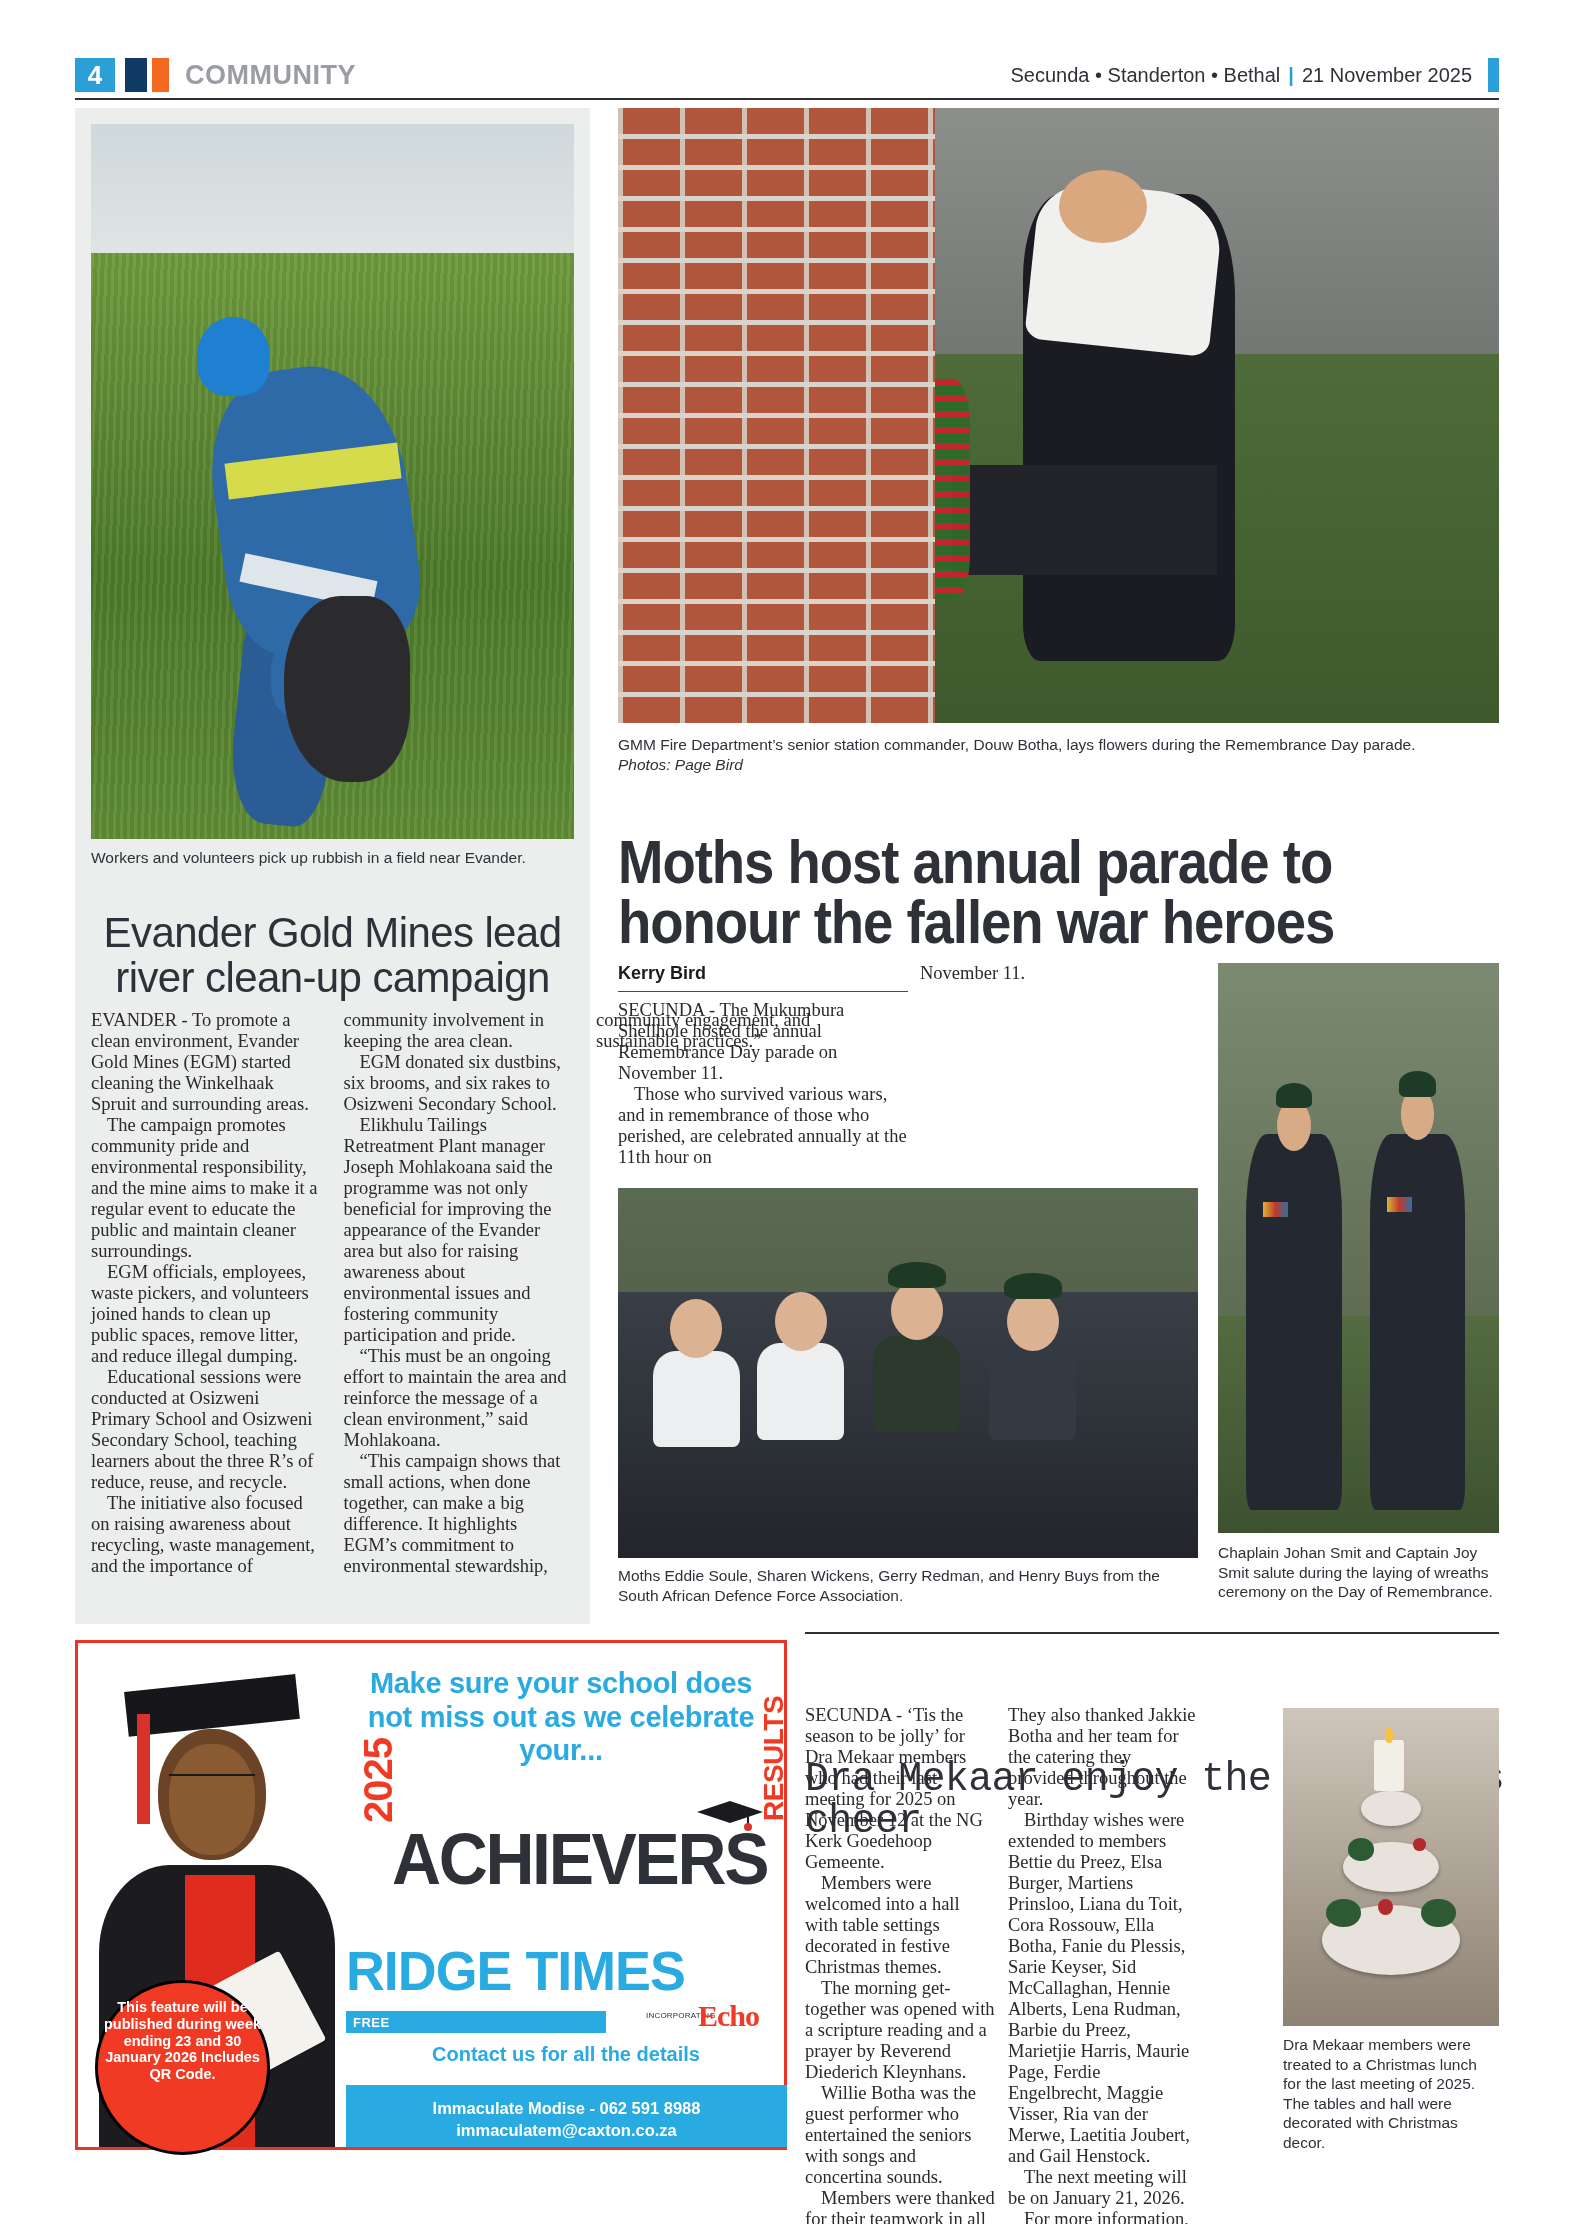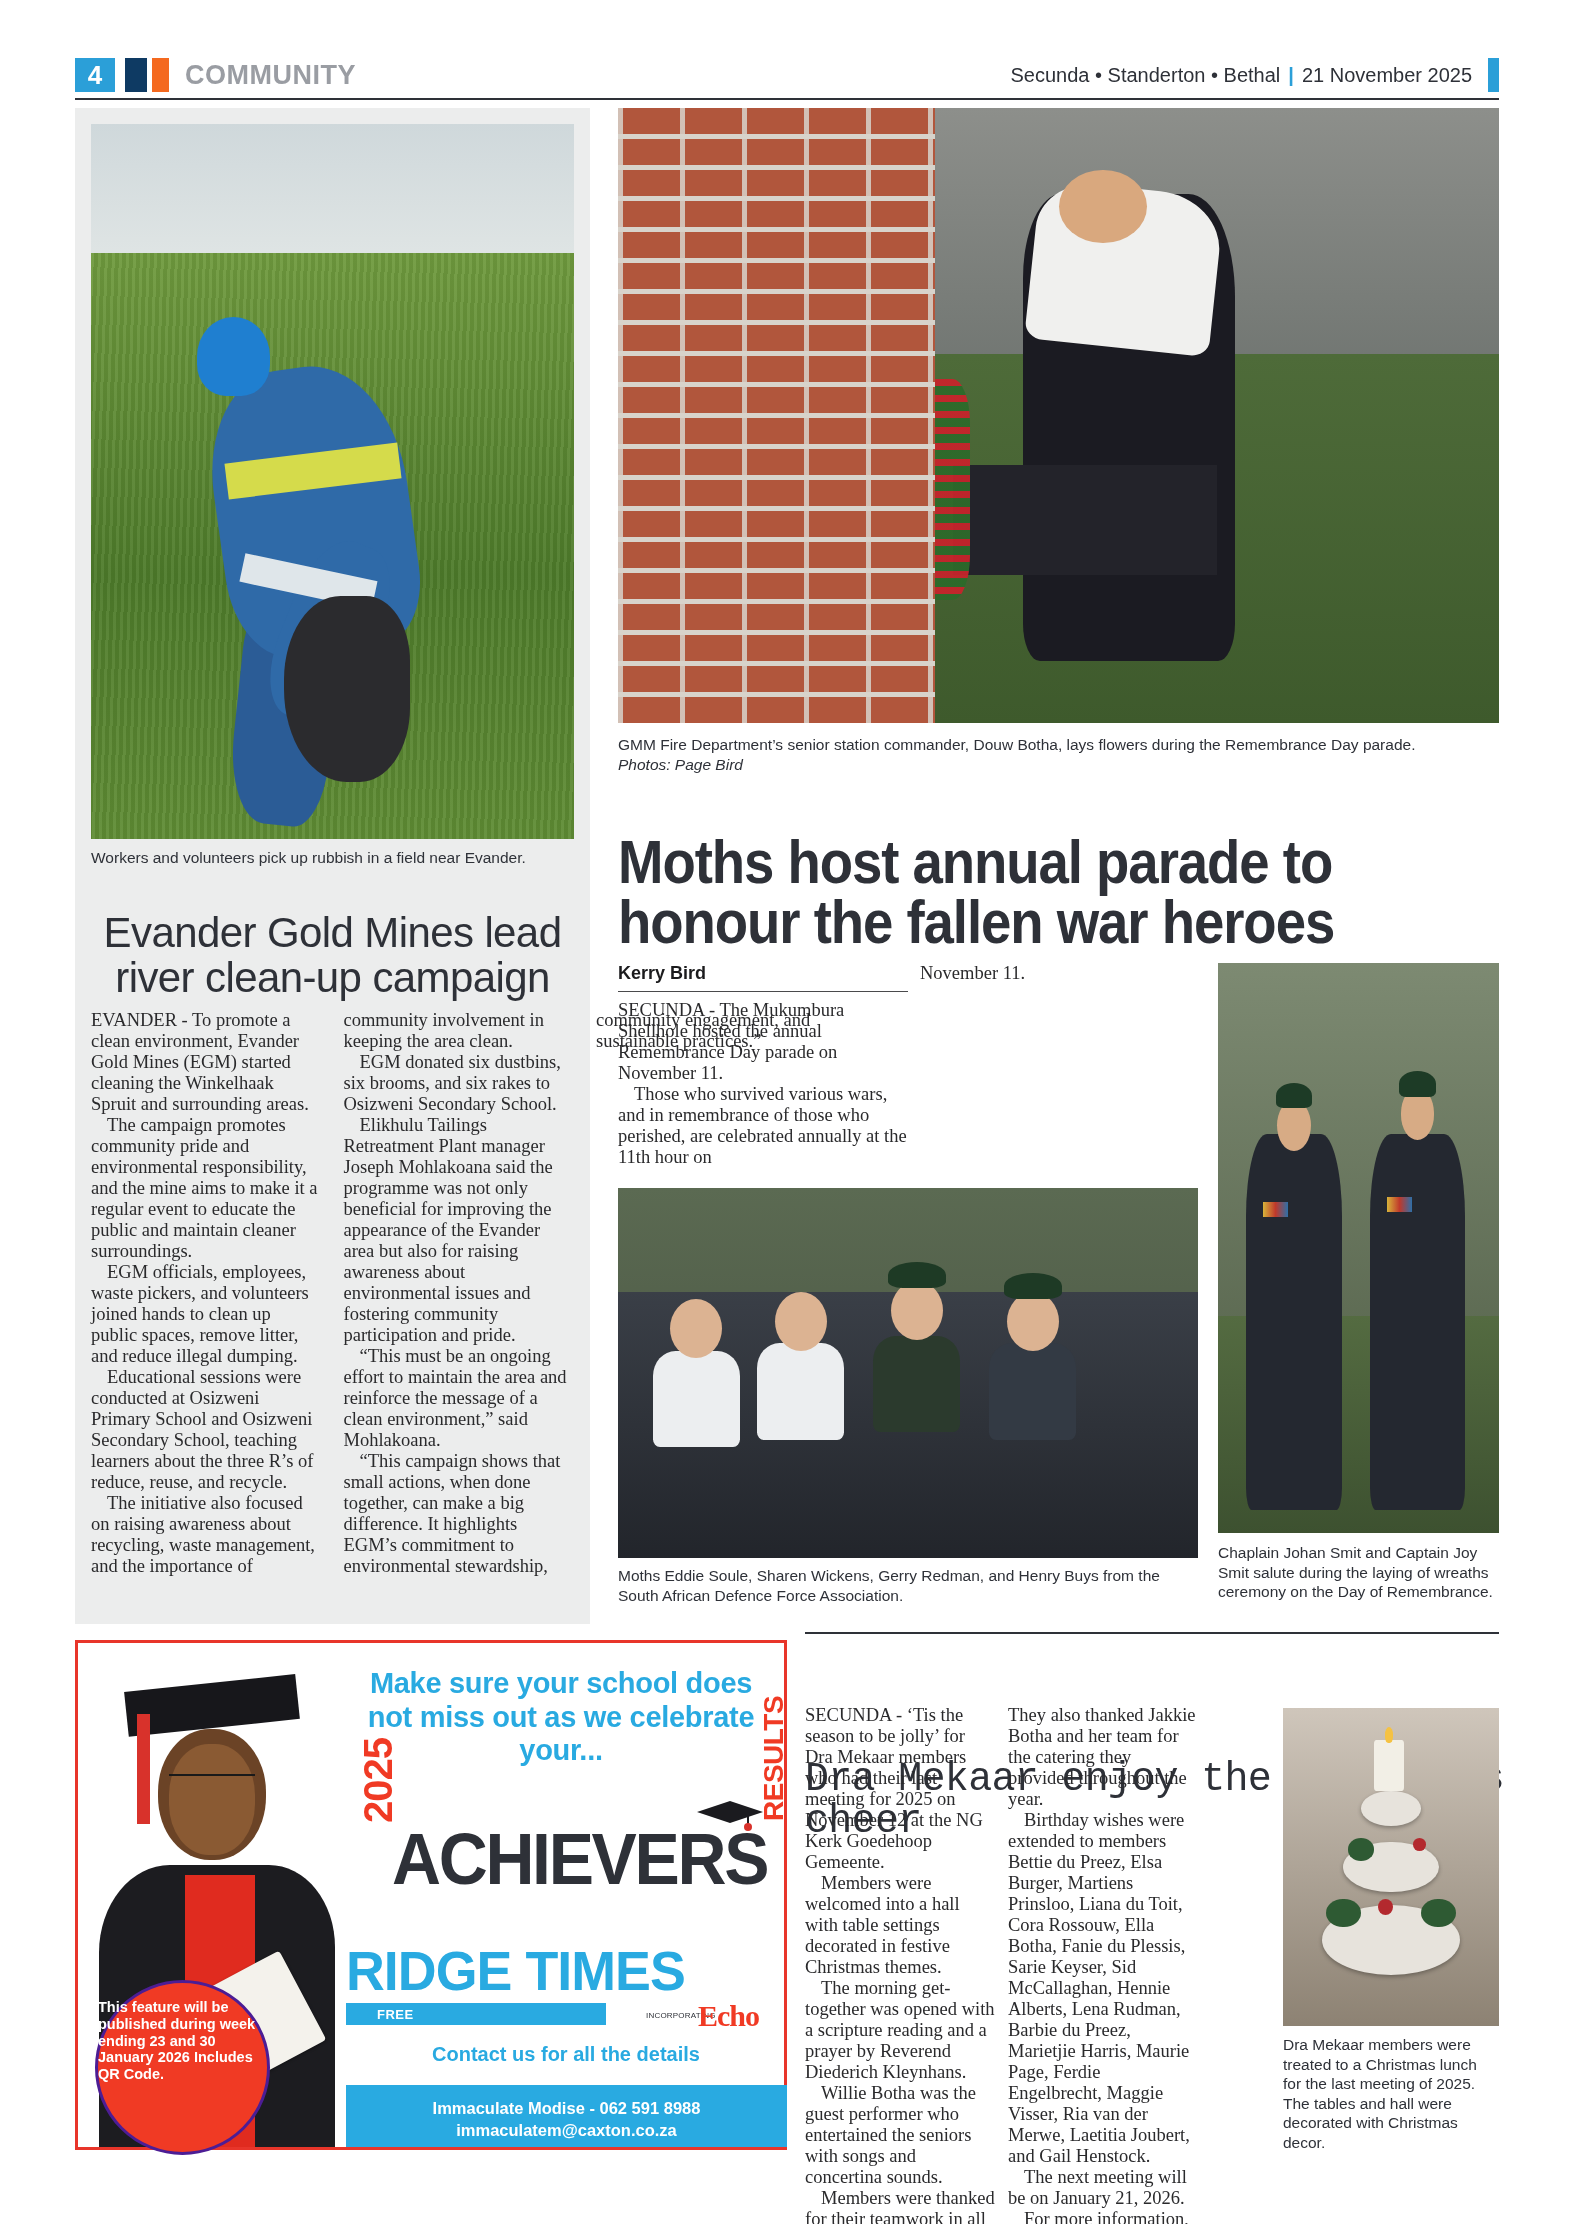--- a/index.html
+++ b/index.html
@@ -153,22 +153,22 @@
   .grad-cap {
     position:absolute; left:350px; top:-12px; width:68px; height:34px;
   }
   .ridge-wrap { position:absolute; left:268px; top:300px; width:440px; }
   .ridge-times {
     font-family:"Liberation Sans", sans-serif; font-weight:bold; font-size:56px;
     color:#29aae1; letter-spacing:-1px; line-height:1; transform:scaleX(0.96);
     transform-origin:left top;
   }
   .ridge-bar {
-    margin-top:4px; width:260px; height:22px; background:#29aae1;
-    display:flex; align-items:center;padding-left:24px;
+    margin-top:12px; width:260px; height:22px; background:#29aae1;
+    display:flex; align-items:center;
   }
   .ridge-free {
     color:#fff; font-family:"Liberation Sans", sans-serif; font-weight:bold;
     font-size:13px; margin-left:7px; letter-spacing:0.5px;
   }
   .incorp {
     position:absolute; left:300px; top:68px;
     font-family:"Liberation Sans", sans-serif; font-size:8px; color:#2e3138;
     letter-spacing:0.2px;
   }
@@ -183,22 +183,22 @@
     color:#29aae1;
   }
   .ad-footer {
     position:absolute; left:268px; top:442px; width:441px; height:62px;
     background:#29aae1; color:#ffffff; text-align:center;
     font-family:"Liberation Sans", sans-serif; font-weight:bold; font-size:16.5px;
     line-height:1.35; padding-top:12px;
   }
   .badge {
     position:absolute; left:95px; top:1980px; width:175px; height:175px;
-    border-radius:50%; background:#f03a24; border:3px solid #4c1d95;
-    color:#ffffff; 
+    border-radius:50%; background:#f03a24; border:3px solid #000000;
+    color:#ffffff; text-align:center;
     font-family:"Liberation Sans", sans-serif; font-weight:bold; font-size:14.5px;
     line-height:1.16; padding-top:16px; z-index:40;
   }
 
   
   .hl-dra {
     position:absolute; left:805px; top:1732px; width:700px;
     font-family:Liberation Mono, monospace; font-weight:normal;
     font-size:40px; color:#2e3138; letter-spacing:-0.7px; line-height:1.05;
   }

